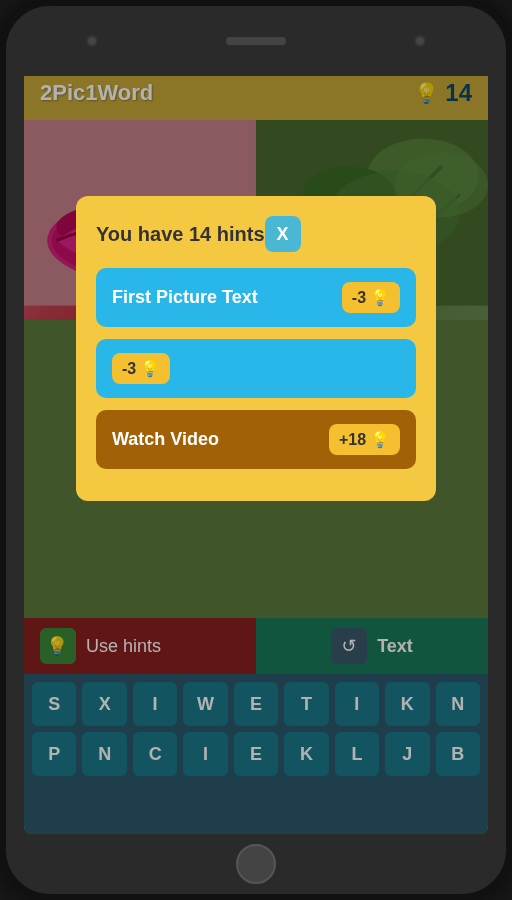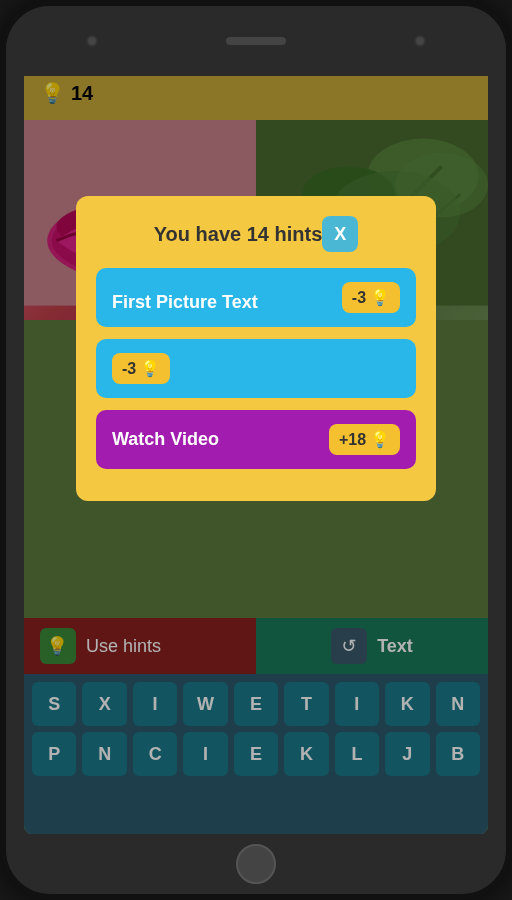--- a/index.html
+++ b/index.html
@@ -85,22 +85,22 @@
       display: flex;
       align-items: center;
       gap: 6px;
     }
 
     .bulb-icon {
       font-size: 20px;
     }
 
     .hints-number {
-      color: #000000;
-      font-size: 20px;
+      color: #0c4a6e;
+      font-size: 24px;
       font-weight: bold;
     }
 
     
     .game-area {
       height: 200px;
       display: flex;
       position: relative;
       background: #7a9a50;
     }
@@ -140,21 +140,21 @@
       background: #f5c842;
       border-radius: 12px;
       width: 360px;
       padding: 20px;
       position: relative;
     }
 
     .modal-header {
       display: flex;
       align-items: center;
-      justify-content: center;
+      justify-content: flex-start;
       margin-bottom: 16px;
     }
 
     .modal-title {
       color: #333;
       font-size: 20px;
       font-weight: 600;
     }
 
     .close-btn {
@@ -179,25 +179,24 @@
       display: flex;
       align-items: center;
       justify-content: space-between;
       cursor: pointer;
       border: none;
       width: 100%;
     }
 
     .hint-option-blue {
       background: #29b6e8;
-      align-items: flex-end;
     }
 
     .hint-option-red {
-      background: #a21caf;
+      background: #a16207;
     }
 
     .hint-option-label {
       color: white;
       font-size: 18px;
       font-weight: 600;
     }
 
     .hint-badge {
       background: #f5c030;
@@ -362,20 +361,21 @@
 <div class="phone">
   <div class="phone-top">
     <div class="camera"></div>
     <div class="speaker"></div>
     <div class="camera"></div>
   </div>
 
   <div class="phone-screen">
 
     <div class="header">
+      <span class="app-title">2Pic1Word</span>
       <div class="hints-count">
         <span class="bulb-icon">💡</span>
         <span class="hints-number">14</span>
       </div>
     </div>
 
     <div class="game-area">
 
       <div class="image-left">
         <svg class="lips-svg" viewBox="0 0 250 200" xmlns="http://www.w3.org/2000/svg">

